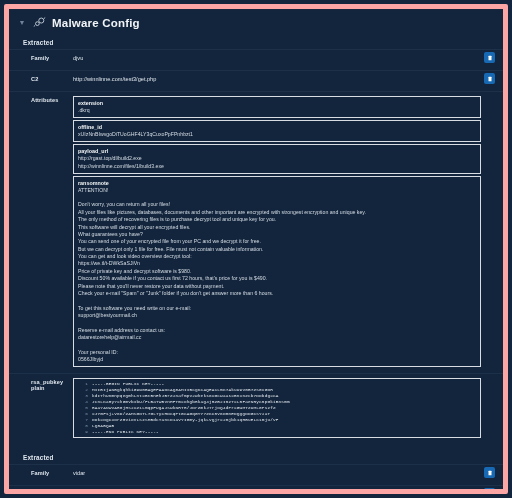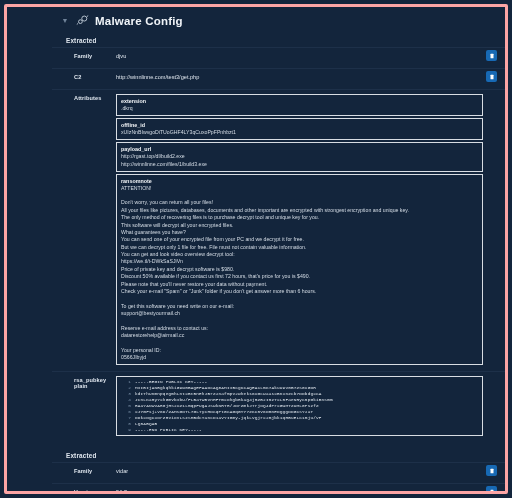--- a/index.html
+++ b/index.html
@@ -14,25 +14,24 @@
     width:512px;height:498px;
     background:#13253c;
     border:1px solid #2a4straight;
     box-sizing:border-box;
     position:relative;
     padding:0;
   }
   .panel{
     position:absolute;left:4px;top:4px;right:4px;bottom:4px;
     background:#13253c;
-    border:3px solid #fca5a5;
+    border:5px solid #fca5a5;
     border-radius:2px;
     box-sizing:border-box;
     overflow:hidden;
-    padding-left:45px;
   }
   
   .hdr{
     display:flex;align-items:center;gap:6px;
     padding:7px 8px 6px 8px;
   }
   .caret{
     width:10px;height:10px;flex:0 0 auto;
     display:flex;align-items:center;justify-content:center;
     color:#6f8299;font-size:7px;line-height:1;

